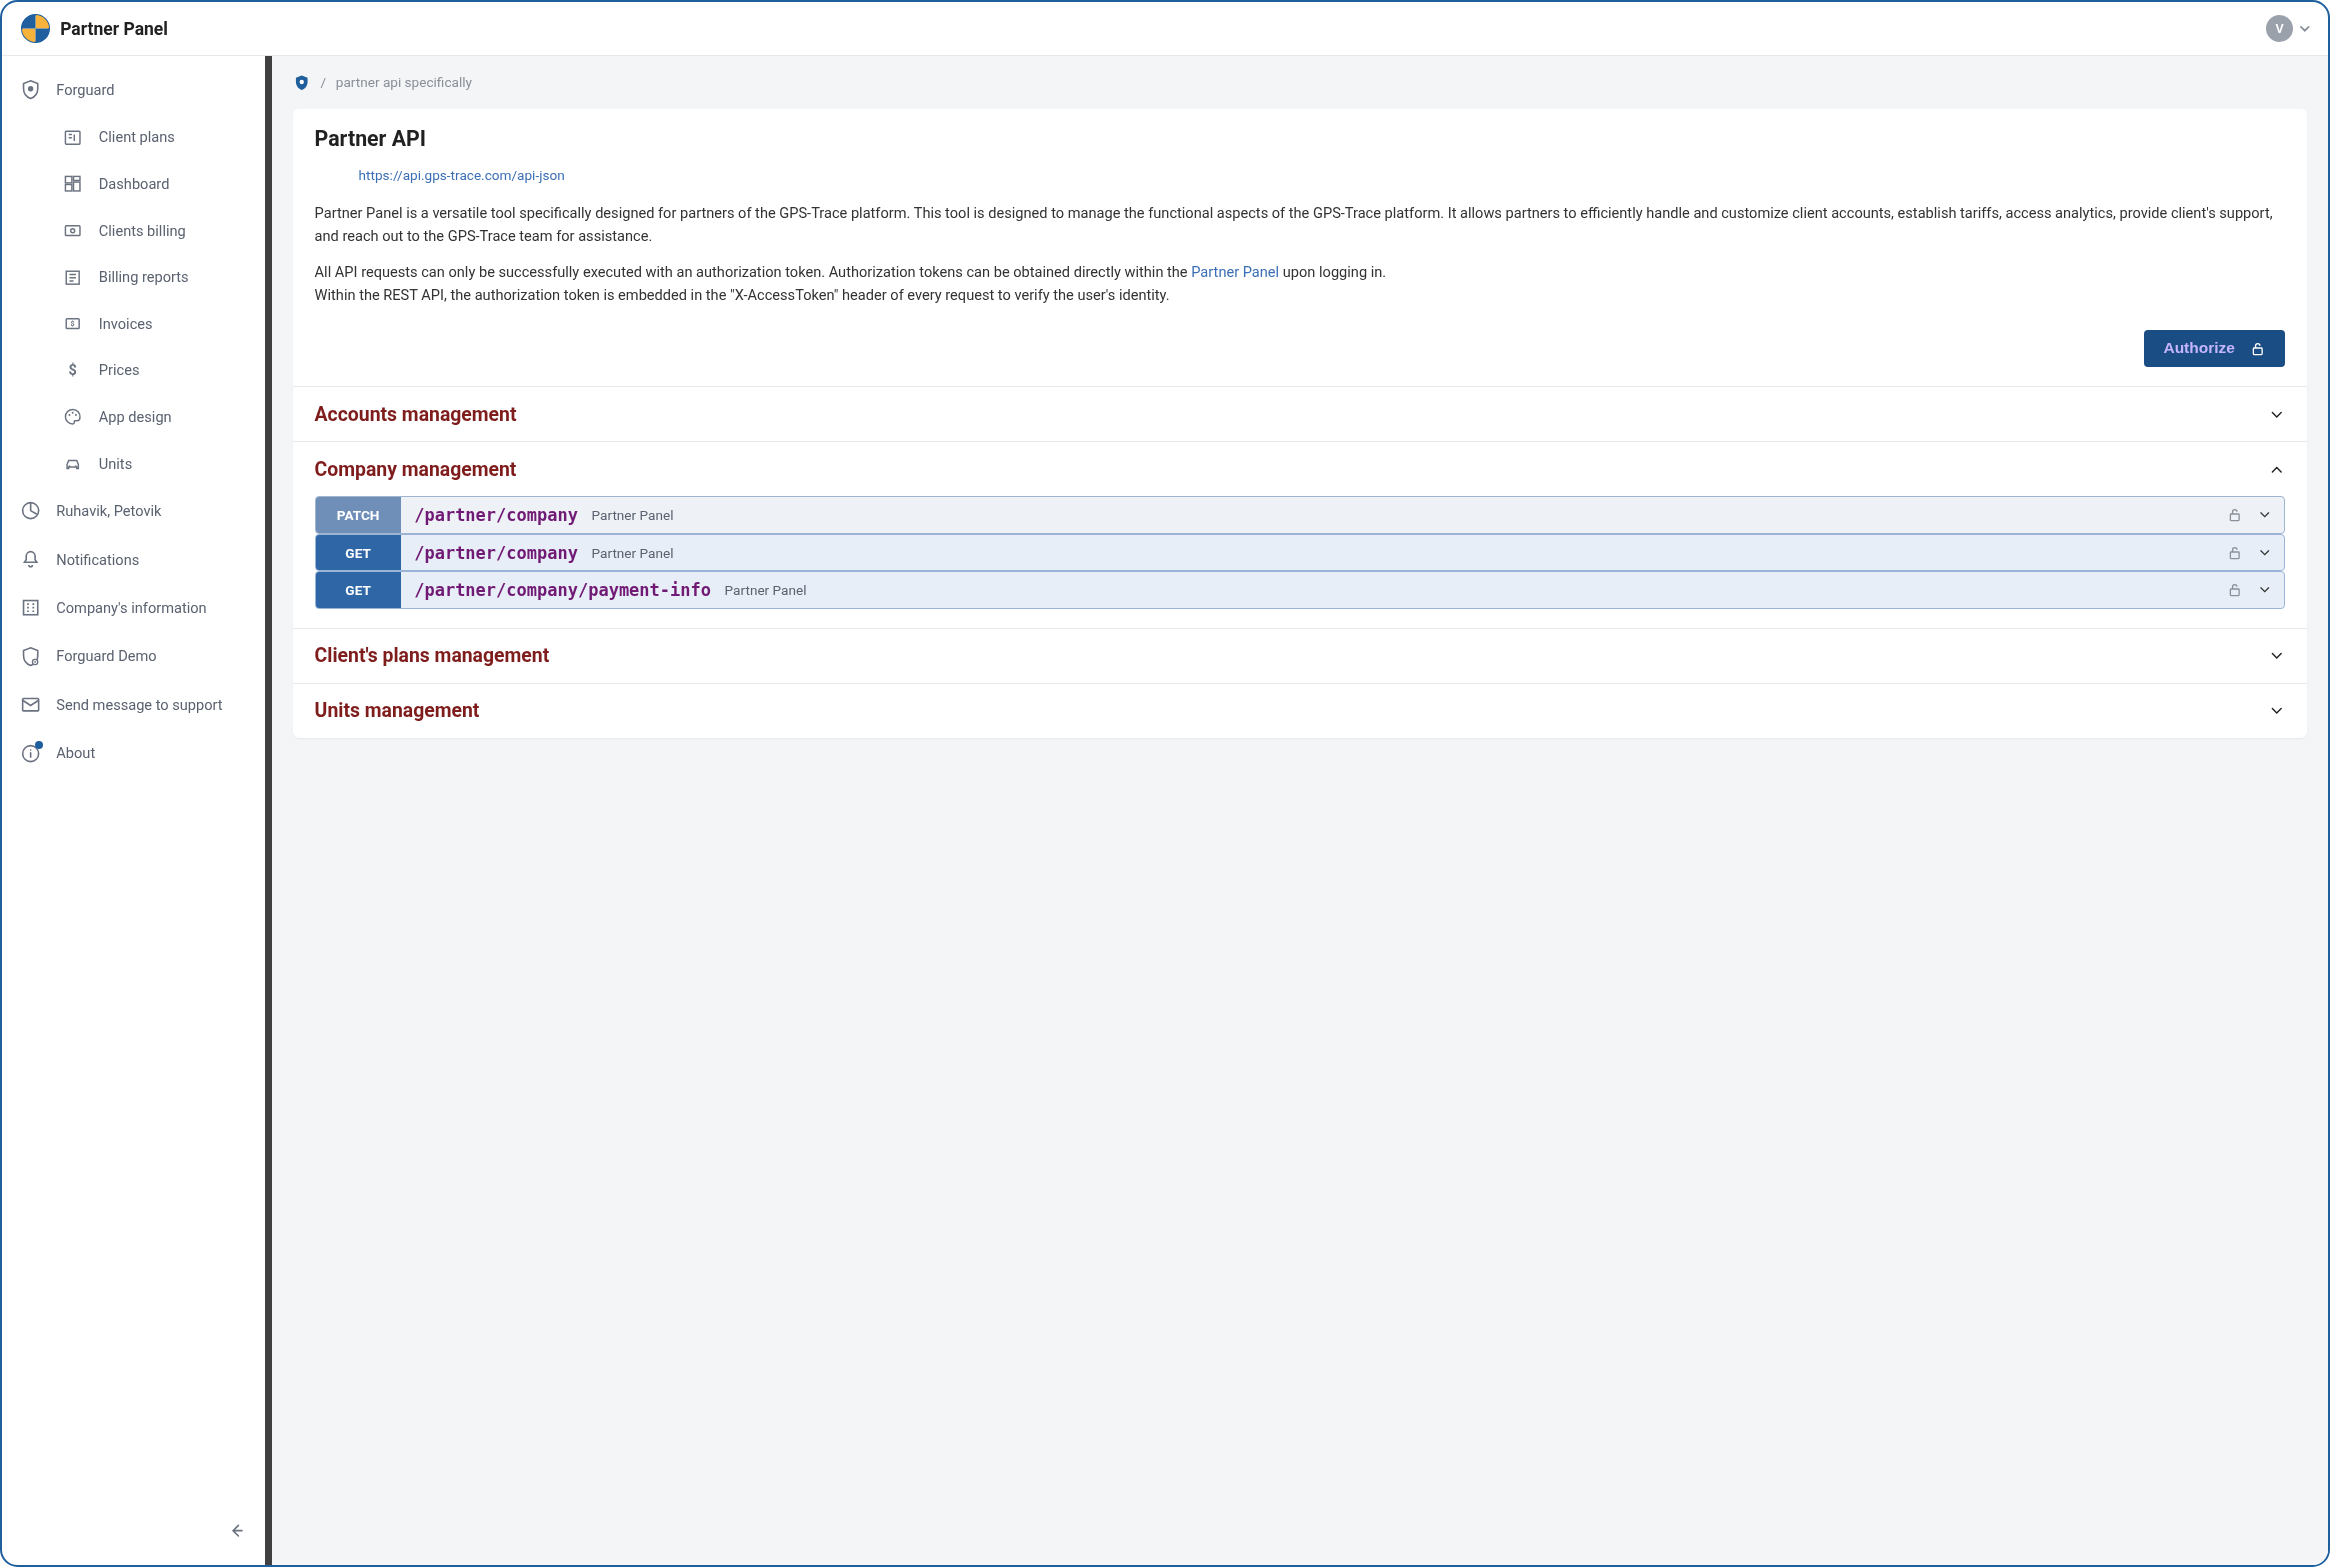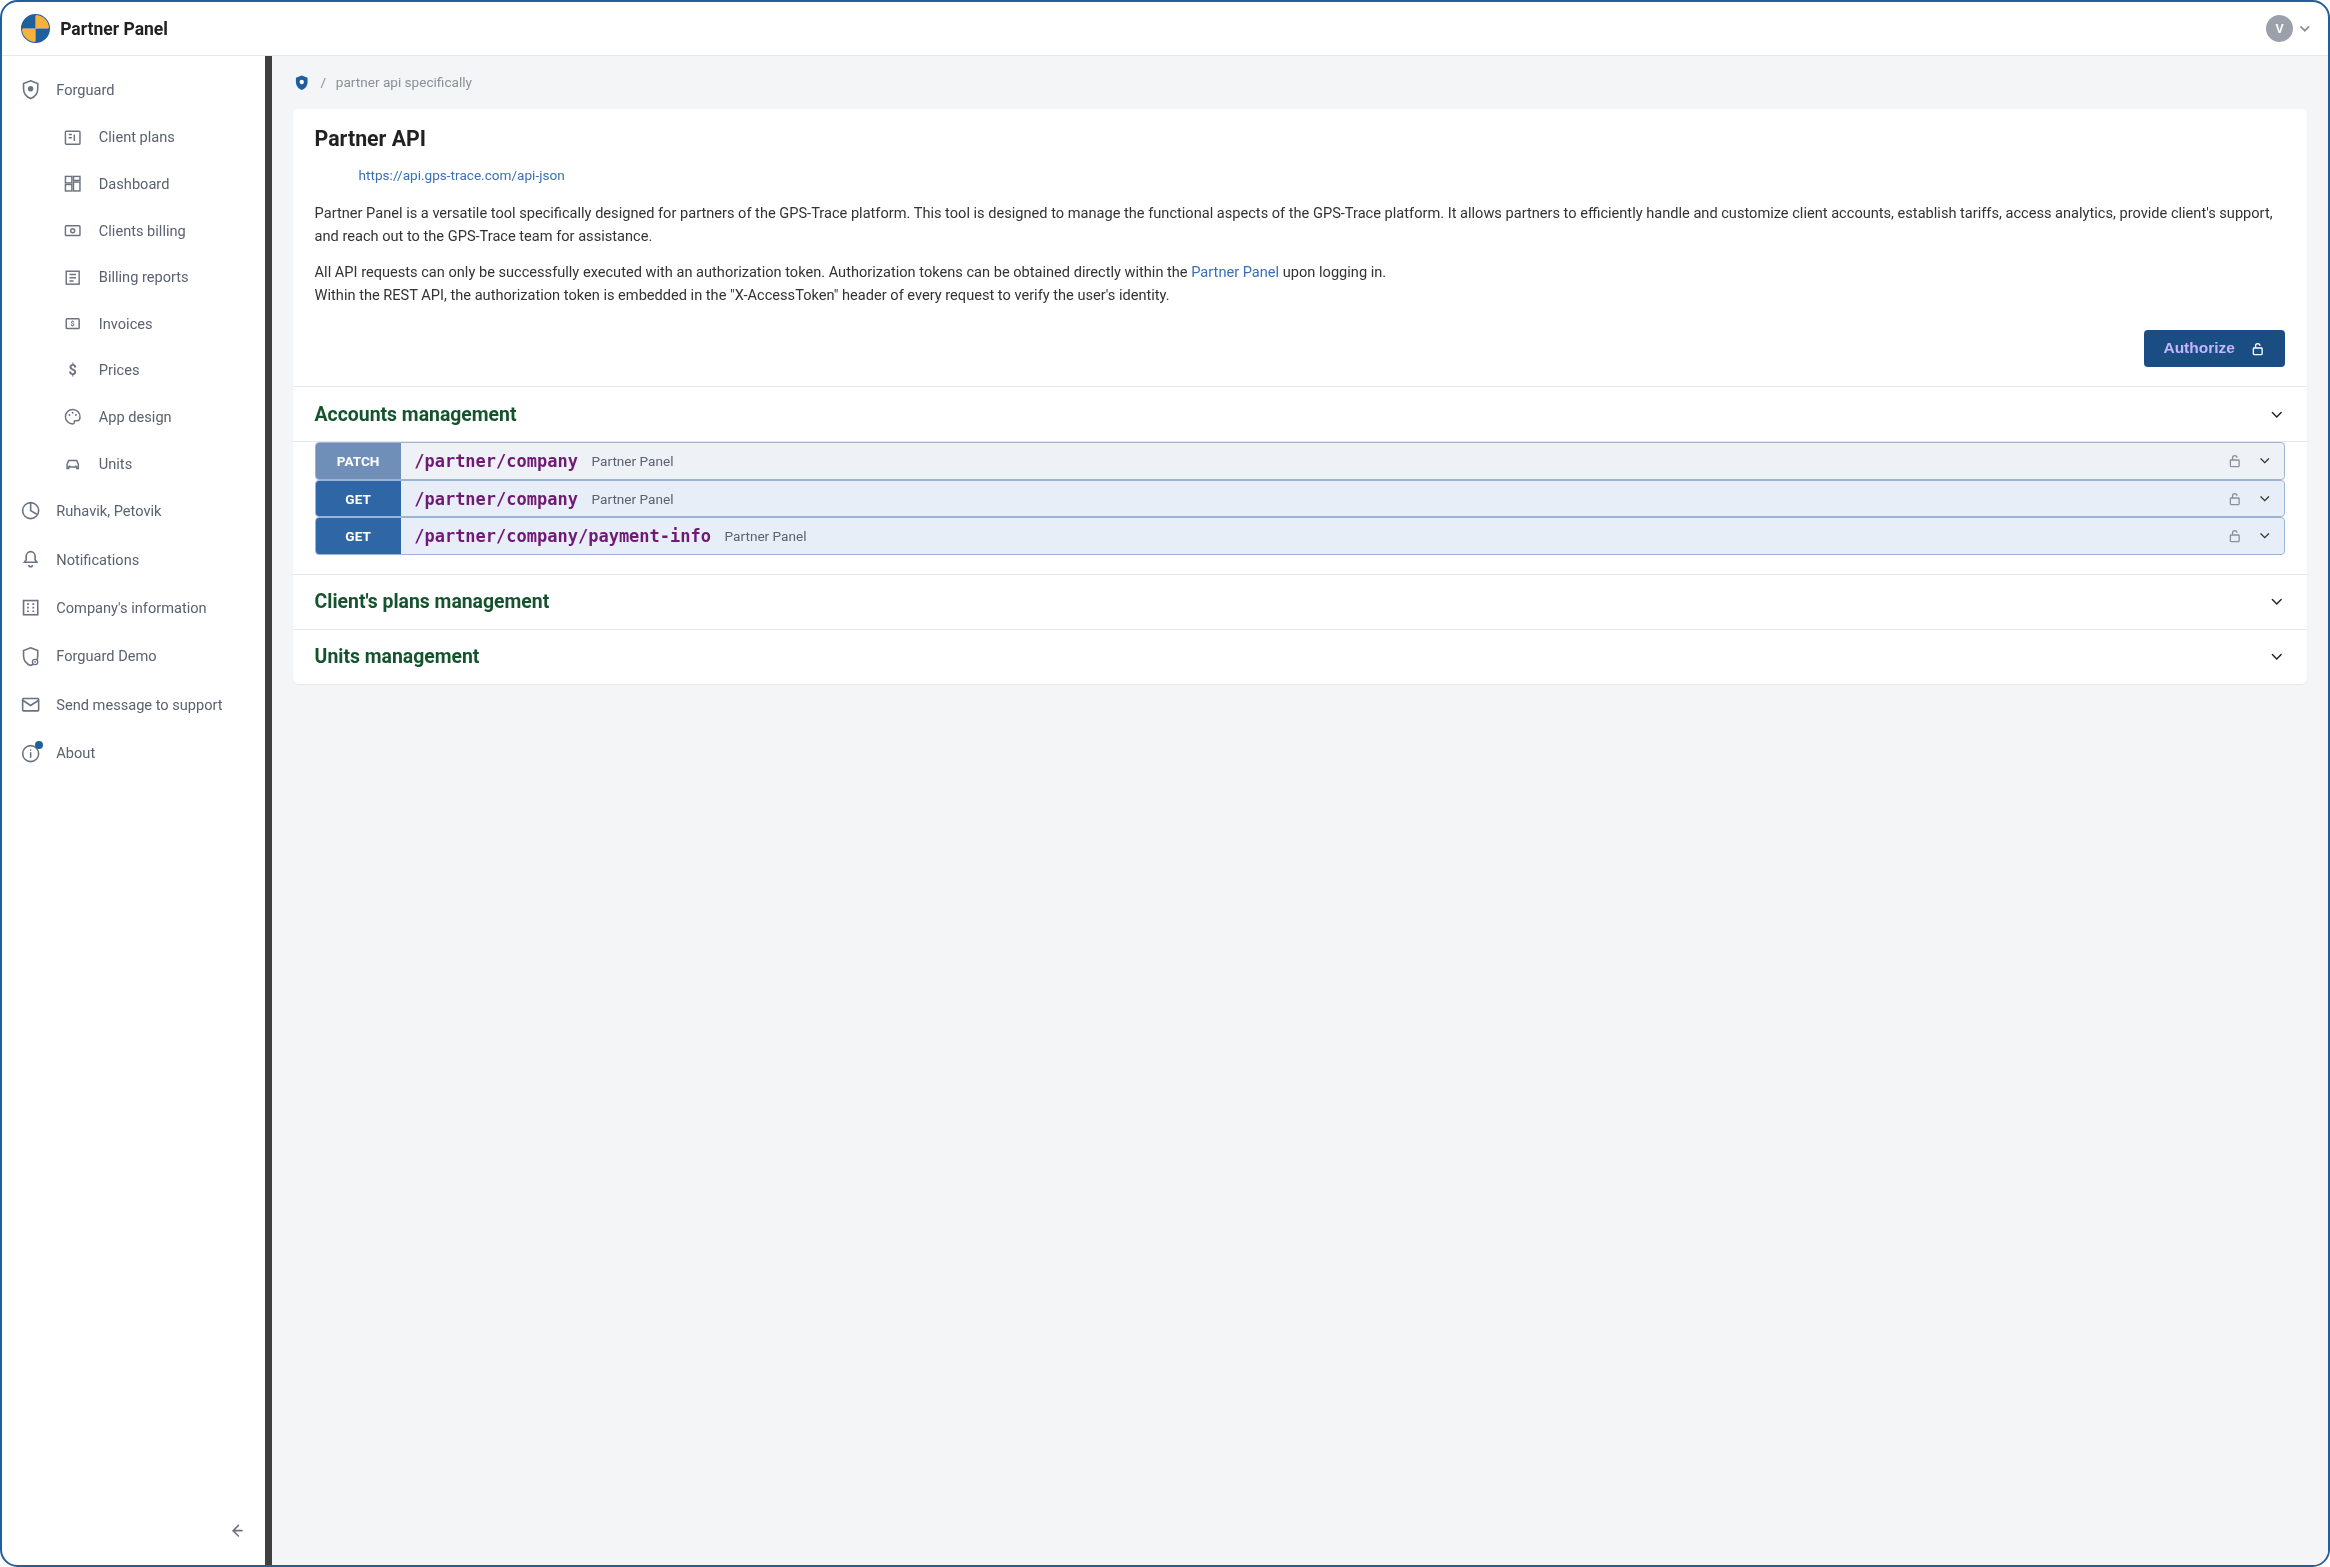--- a/index.html
+++ b/index.html
@@ -75,21 +75,21 @@
   cursor: pointer;
 }
 
 .section {
   border-top: 1px solid #e6e8eb;
 }
 .section-head {
   display: flex; align-items: center; justify-content: space-between;
   padding: 15.5px 21.3px; cursor: pointer;
 }
-.section-title { font-size: 19.4px; font-weight: 700; color: #14532d; }
+.section-title { font-size: 19.4px; font-weight: 700; color: #7f1d1d; }
 .chev { width: 17.5px; height: 17.5px; }
 
 .ops { padding: 0 21.3px 19.4px; }
 .op {
   border: 1px solid #99b4d6;
   background: #e8eef7;
   border-radius: 3.9px;
   margin-bottom: 0;
   display: flex; align-items: center; gap: 13.6px;
   padding: 0 11.6px 0 0;
@@ -324,20 +324,28 @@
               <div class="section-head">
                 <span class="section-title">Accounts management</span>
                 <span>
                   <svg class="chev" viewBox="0 0 24 24">
                     <path d="M6 9l6 6 6-6" stroke="#222" stroke-width="2" fill="none" stroke-linecap="round"></path>
                   </svg>
                 </span>
               </div>
             </div>
             <div class="section">
+              <div class="section-head">
+                <span class="section-title">Company management</span>
+                <span>
+                  <svg class="chev" viewBox="0 0 24 24">
+                    <path d="M6 15l6-6 6 6" stroke="#222" stroke-width="2" fill="none" stroke-linecap="round"></path>
+                  </svg>
+                </span>
+              </div>
               <div class="ops">
                 <div class="op patch">
                   <span class="method">PATCH</span>
                   <span class="path">/partner/company</span>
                   <span class="summary">Partner Panel</span>
                   <span class="spacer"></span>
                   <span class="lock">
                     <svg width="17.5" height="17.5" viewBox="0 0 24 24">
                       <rect x="6" y="11" width="12" height="9" rx="1" fill="none" stroke="#8a9099" stroke-width="1.8"></rect>
                       <path d="M9 11V8a3 3 0 016 0" fill="none" stroke="#8a9099" stroke-width="1.8"></path>

